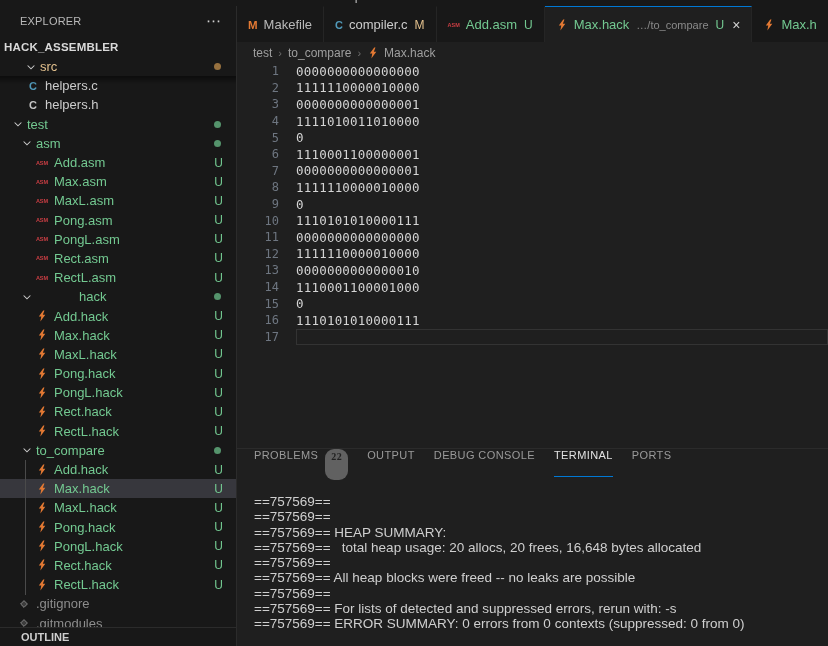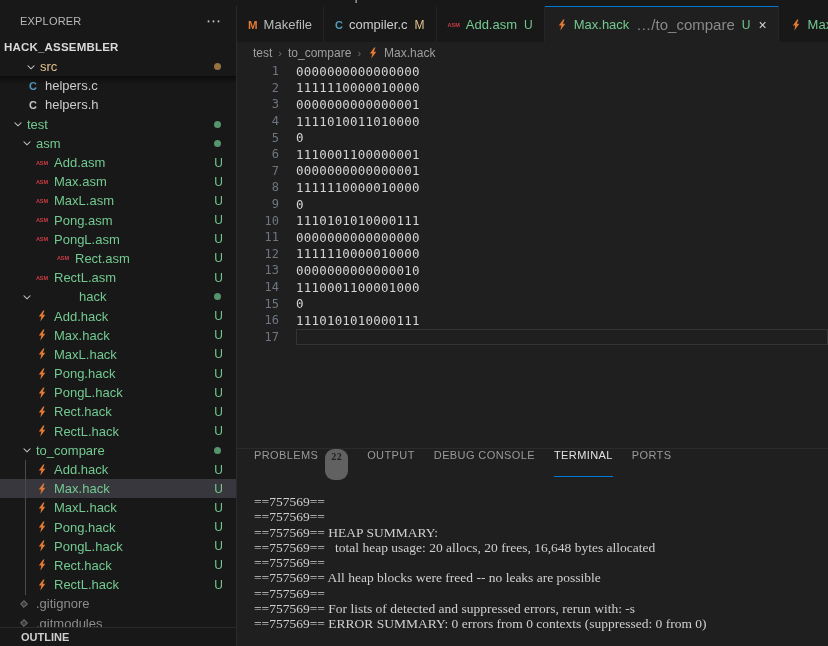--- a/index.html
+++ b/index.html
@@ -32,42 +32,42 @@
   .sticky-shadow::after{content:'';position:absolute;top:100%;left:0;width:100%;height:8px;
     background:linear-gradient(rgba(0,0,0,.5),rgba(0,0,0,0));z-index:3;pointer-events:none;}
   .tree-guide{position:absolute;left:25px;top:403px;height:135px;width:1px;background:#4a4a4a;}
   .outline-bar{position:absolute;bottom:0;left:0;right:0;height:18px;border-top:1px solid #2b2b2b;background:#181818;display:flex;align-items:center;padding-left:5px;font-size:11px;font-weight:bold;color:#cfcfcf;}
   .outline-bar .chev{width:14px;display:flex;justify-content:center;margin-right:2px;}
   
   #main{position:absolute;left:237px;top:6px;width:591px;height:640px;}
   #tabbar{position:absolute;top:0;left:0;right:0;height:36px;background:#181818;display:flex;overflow:hidden;}
   .tab{position:relative;display:flex;align-items:center;padding:0 11px;font-size:13px;background:#181818;border-right:1px solid #252525;border-top:1px solid transparent;white-space:nowrap;cursor:pointer;flex:none;}
   .tab .ticon{display:flex;align-items:center;margin-right:6px;}
-  .tab .tdesc{font-size:15px;color:#8a8a8a;margin-left:7px;}
+  .tab .tdesc{font-size:11px;color:#8a8a8a;margin-left:7px;}
   .tab .tstate{margin-left:7px;font-size:12px;}
   .tab .tclose{margin-left:8px;color:#d4d4d4;font-size:14px;line-height:1;cursor:pointer;}
   .tab.active{background:#1f1f1f;border-top:1px solid #0078d4;}
   .tab.partial{overflow:hidden;width:57px;border-right:none;}
   #breadcrumb{position:absolute;top:36px;left:0;right:0;height:21px;display:flex;align-items:center;padding-left:16px;font-size:12px;color:#9f9f9f;}
   #breadcrumb .bc-sep{margin:0 6px;color:#6e6e6e;font-size:11px;}
   #breadcrumb .bc-ficon{display:flex;align-items:center;margin-right:5px;}
   
   #editor{position:absolute;top:57px;left:0;right:0;height:385px;font-family:"DejaVu Sans Mono",monospace;font-size:12.5px;color:#d4d4d4;overflow:hidden;}
   .code-line{display:flex;align-items:center;height:16.6px;}
   .code-line .gutter{width:42px;flex:none;text-align:right;color:#6e7681;font-size:12px;}
   .code-line .ctext{margin-left:17px;flex:1;white-space:pre;letter-spacing:.2px;height:100%;display:flex;align-items:center;box-sizing:border-box;}
   .code-line.current .ctext{border:1px solid #333333;}
   
   #panel{position:absolute;top:442px;left:0;right:0;bottom:0;background:#1f1f1f;border-top:1px solid #2b2b2b;}
   #panel-tabs{display:flex;align-items:center;height:31px;padding-left:17px;}
   .ptab{position:relative;display:flex;height:100%;margin-right:19px;font-size:11px;letter-spacing:.4px;color:#9a9a9a;cursor:pointer;white-space:nowrap;}
   .ptab.active{color:#e2e2e2;}
   .ptab.active::after{content:'';position:absolute;left:0;right:0;bottom:3px;height:1px;background:#0078d4;}
   .pbadge{background:#616161;color:#212121;font-size:10px;font-weight:bold;border-radius:9px;padding:2px 6px;margin-left:7px;font-family:Liberation Serif, serif;}
-  #terminal{position:absolute;top:45px;left:17px;right:0;bottom:0;font-family:Liberation Serif, serif;font-size:13.5px;line-height:15.3px;color:#cfcfcf;overflow:hidden;}
+  #terminal{position:absolute;top:45px;left:17px;right:0;bottom:0;font-family:Liberation Sans, sans-serif;font-size:13.5px;line-height:15.3px;color:#cfcfcf;overflow:hidden;}
   .term-line{white-space:pre;}
 </style>
 </head>
 <body>
 
 <div id="menubar">
     <span class="menu-item">File</span>
     <span class="menu-item">Edit</span>
     <span class="menu-item">Selection</span>
     <span class="menu-item">View</span>
@@ -160,21 +160,21 @@
         <span class="tlabel">Pong.asm</span>
         <span class="badge-u">U</span>
       </div>
       <div class="tree-row c-green" style="padding-left: 35px;">
         <span class="ficon">
           <span style="display: inline-flex; align-items: center; color: rgb(204, 62, 68); font-weight: bold; font-size: 5.5px; letter-spacing: 0px; font-family: &quot;Liberation Sans&quot;, sans-serif;">ASM</span>
         </span>
         <span class="tlabel">PongL.asm</span>
         <span class="badge-u">U</span>
       </div>
-      <div class="tree-row c-green" style="padding-left: 56px; text-align: right;">
+      <div class="tree-row c-green" style="padding-left: 35px; text-align: right;">
         <span class="ficon">
           <span style="display: inline-flex; align-items: center; color: rgb(204, 62, 68); font-weight: bold; font-size: 5.5px; letter-spacing: 0px; font-family: &quot;Liberation Sans&quot;, sans-serif;">ASM</span>
         </span>
         <span class="tlabel">Rect.asm</span>
         <span class="badge-u">U</span>
       </div>
       <div class="tree-row c-green" style="padding-left: 35px;">
         <span class="ficon">
           <span style="display: inline-flex; align-items: center; color: rgb(204, 62, 68); font-weight: bold; font-size: 5.5px; letter-spacing: 0px; font-family: &quot;Liberation Sans&quot;, sans-serif;">ASM</span>
         </span>

